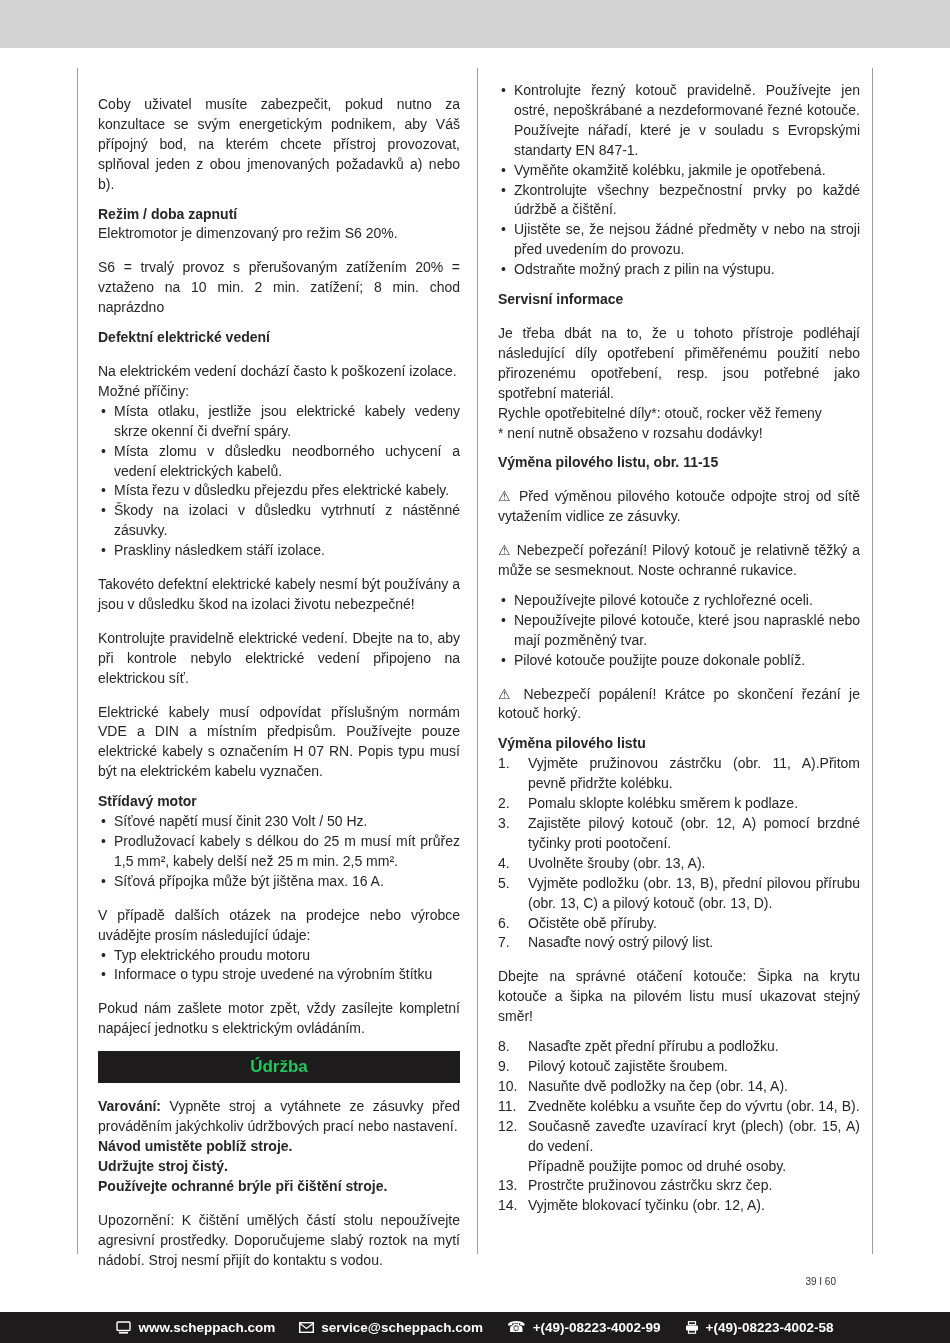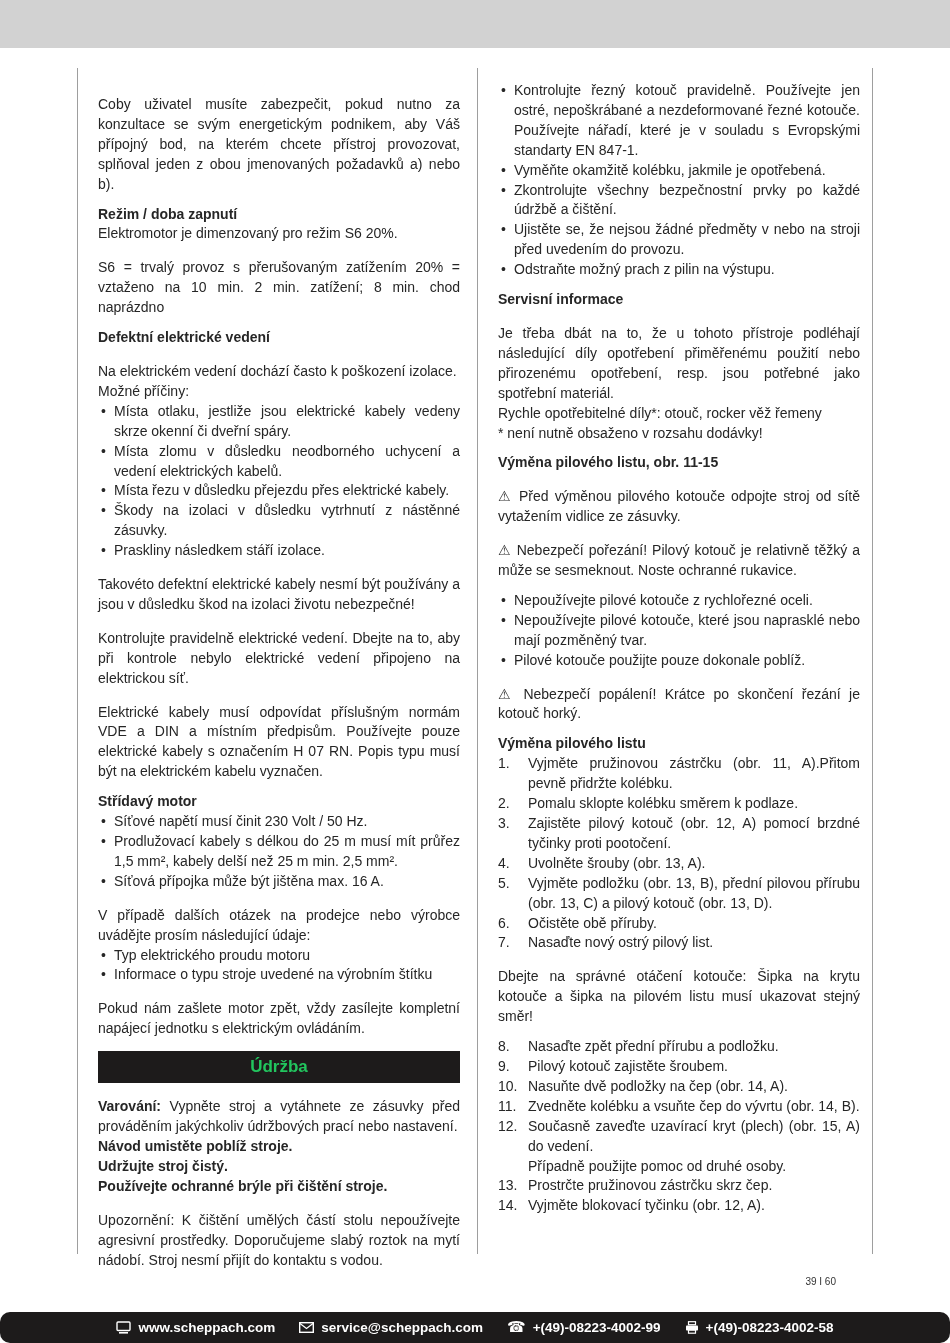--- a/index.html
+++ b/index.html
@@ -20,21 +20,21 @@
   ul li::before{content:"\2022";position:absolute;left:3px;}
   ol.steps{list-style:none;}
   ol.steps li{display:flex;}
   ol.steps .num{flex:0 0 30px;}
   ol.steps .stext{flex:1;text-align:justify;}
   .bar{background:#1d1b1b;color:#22c55e;font-weight:bold;font-size:17px;
        height:32px;line-height:32px;text-align:center;margin-top:12px;margin-bottom:12px;}
   .wicon{font-family:"DejaVu Sans",sans-serif;}
   .pagenum{position:absolute;top:1272px;right:114px;font-size:10px;color:#333333;}
   .footer{position:absolute;left:0;bottom:0;width:950px;height:31px;background:#1d1b1b;color:#ffffff;
-          display:flex;align-items:center;justify-content:center;gap:24px;font-weight:bold;font-size:13.5px;border-radius:10px;}
+          display:flex;align-items:center;justify-content:center;gap:24px;font-weight:bold;font-size:13.5px;}
   .fitem{display:flex;align-items:center;gap:7px;}
   .ficon{display:flex;align-items:center;}
   .phone-glyph{font-family:"DejaVu Sans",sans-serif;font-size:15px;line-height:15px;}
 </style>
 </head>
 <body>
 
 <div class="page">
   <div class="topbar"></div>
   <div class="vrule vrule-l"></div>

